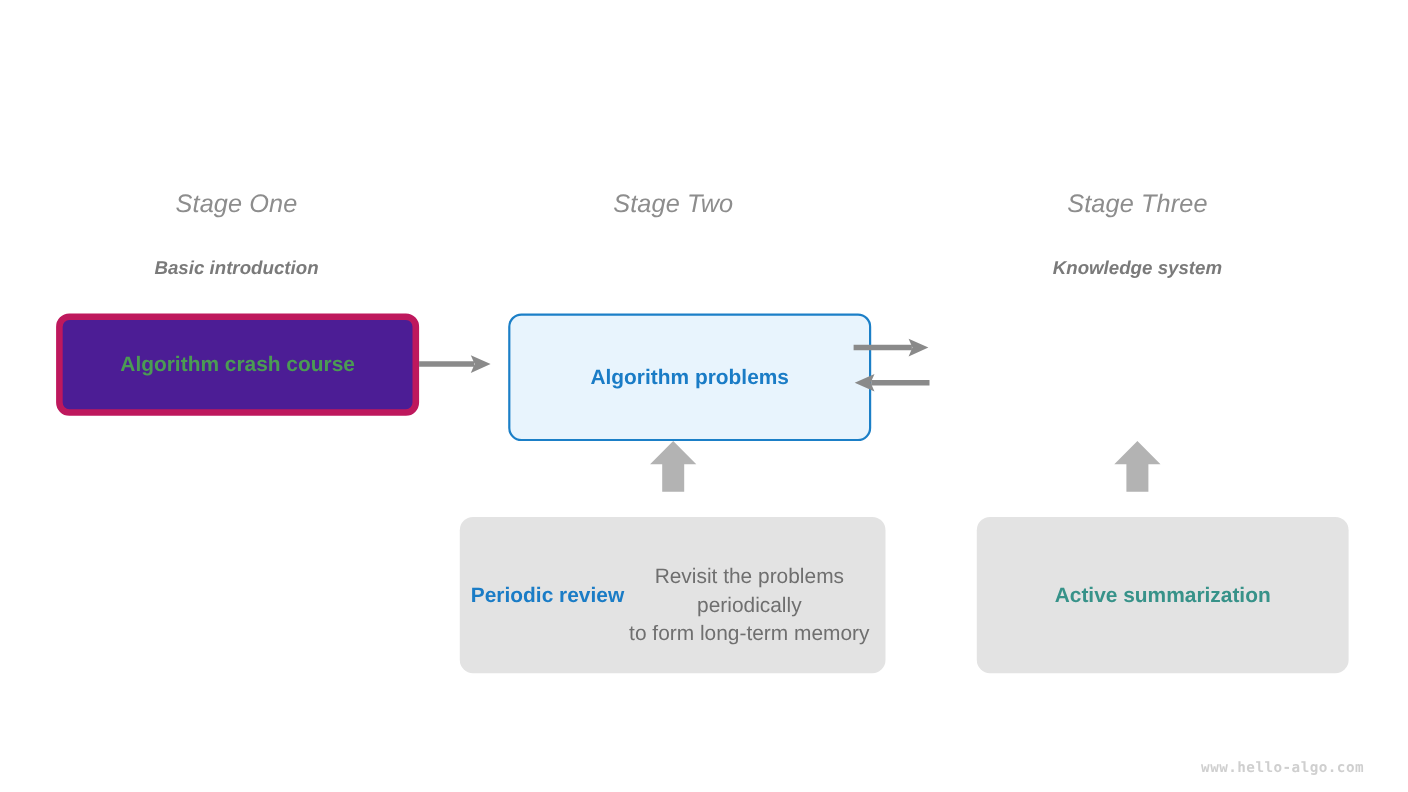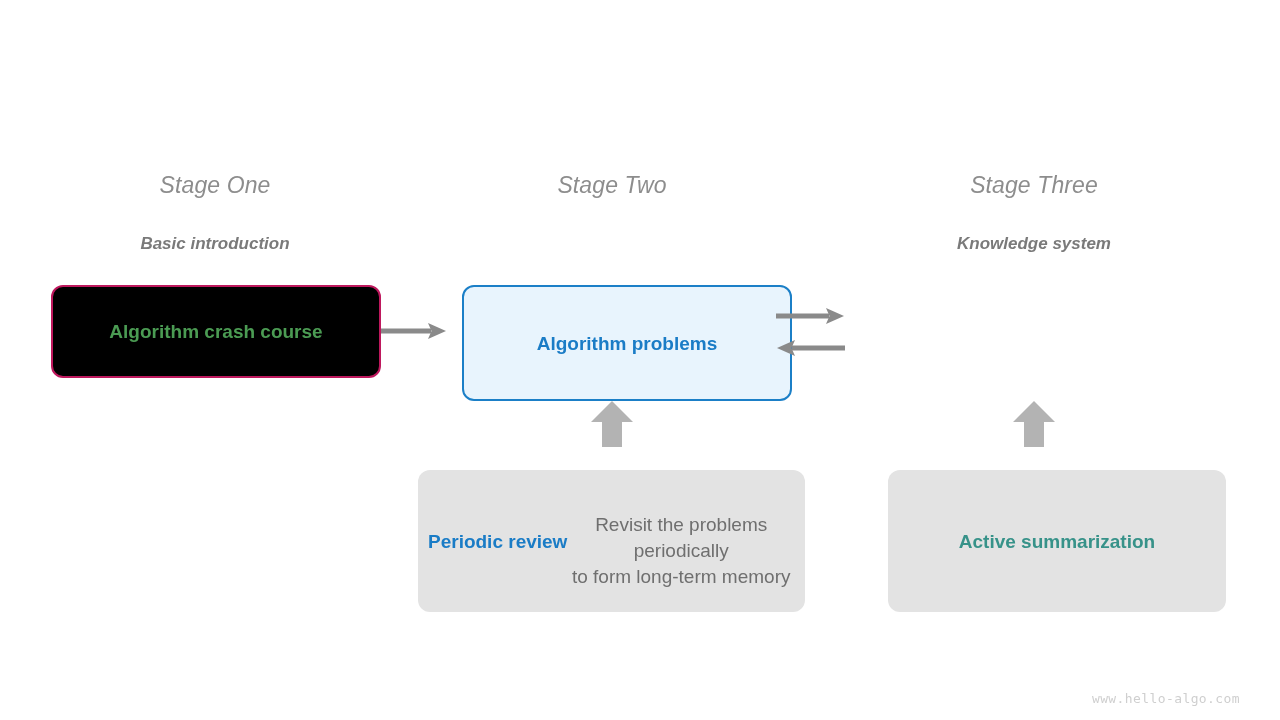--- a/index.html
+++ b/index.html
@@ -55,22 +55,22 @@
   }
   .node-line {
     font-size: 19px;
     font-weight: bold;
     line-height: 1.0;
     white-space: nowrap;
   }
   .node-line + .node-line { margin-top: 17px; }
 
   .node.green {
-    background: #000000;
-    border: 2px solid #be185d;
+    background: #4c1d95;
+    border: 6px solid #be185d;
   }
   .node.green .node-line { color: #4b9b53; }
 
   .node.blue {
     background: #e8f4fd;
     border: 2px solid #1b7fc7;
     box-shadow: 0 0 0 0 transparent;
   }
   .node.blue .node-line { color: #1a7cc6; }
 
@@ -119,20 +119,21 @@
   
   .watermark {
     position: absolute;
     right: 40px;
     bottom: 14px;
     font-family: "DejaVu Sans Mono", monospace;
     font-size: 13px;
     color: #cfcfcf;
     letter-spacing: 0.4px;
     white-space: nowrap;
+    font-weight: bold;
   }
 </style>
 </head>
 <body>
 
 <div id="canvas">
 
   <div class="stage-col" style="left:55px; top:174px; width:320px;">
     <div class="stage-title">Stage One</div>
     <div class="stage-sub">Basic introduction</div>

